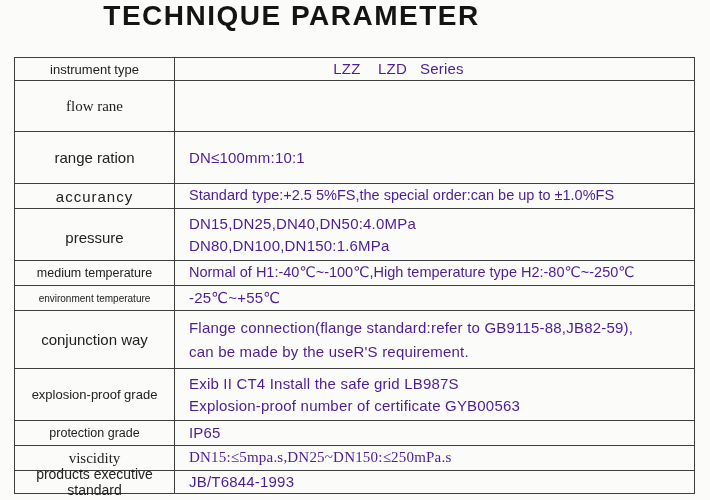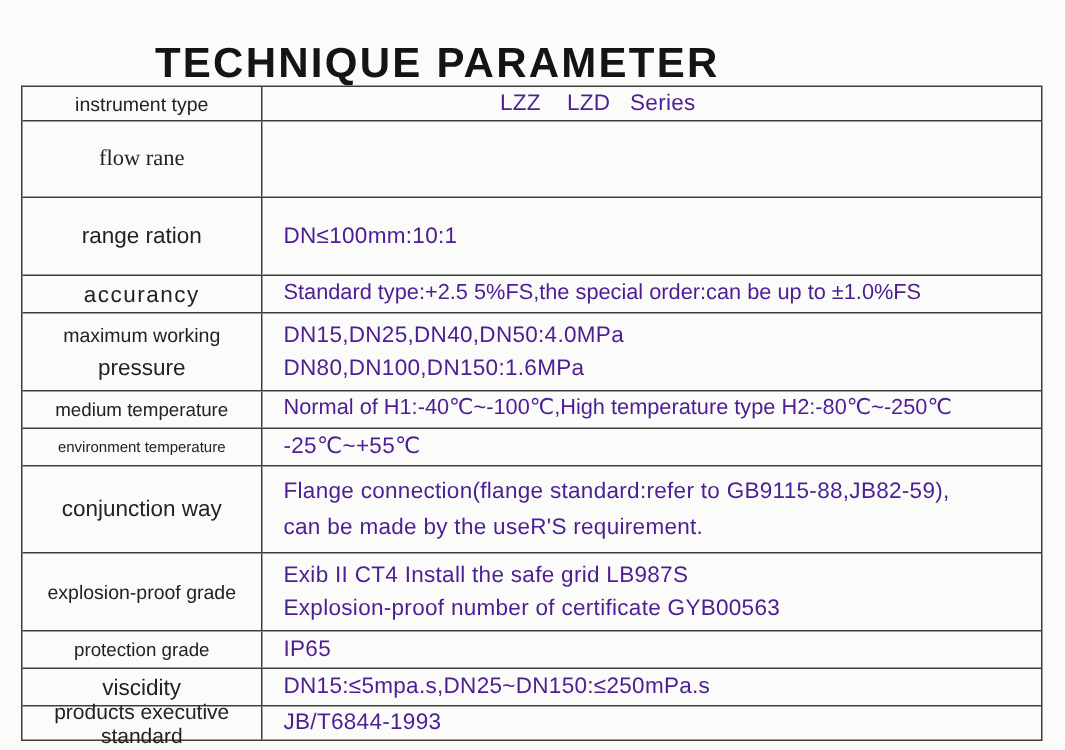--- a/index.html
+++ b/index.html
@@ -4,21 +4,21 @@
 <style>
   html,body{margin:0;padding:0;}
   body{
     width:710px;height:500px;position:relative;
     background:#fbfbf9;
     font-family:"Liberation Sans","DejaVu Sans",sans-serif;
     color:#1e1e1e;
     -webkit-font-smoothing:antialiased;
   }
   .page-title{
-    position:absolute;top:26px;left:0;width:583px;
+    position:absolute;top:0;left:0;width:583px;
     text-align:center;
     font-size:28px;font-weight:700;letter-spacing:1.5px;
     color:#141414;
   }
   .tbl{
     position:absolute;left:14px;top:57px;width:681px;
     border:1.5px solid #3e3e3e;
     box-sizing:border-box;
     background:transparent;
   }
@@ -34,21 +34,21 @@
     flex:1;box-sizing:border-box;
     display:flex;flex-direction:column;justify-content:space-evenly;
     padding-left:14px;
     font-size:15px;color:#4c1d95;letter-spacing:0.2px;
   }
   .val div{line-height:1.05;}
   .val.center{align-items:center;padding-left:0;padding-right:72px;white-space:pre;}
   
   .r1{height:23px;} .r2{height:51px;font-family:Liberation Serif, serif;} .r3{height:52px;} .r4{height:25px;}
   .r5{height:52px;} .r6{height:25px;} .r7{height:25px;} .r8{height:58px;}
-  .r9{height:52px;} .r10{height:25px;} .r11{height:25px;} .r12{height:22px;}
+  .r9{height:52px;} .r10{height:25px;} .r11{height:25px;font-family:Liberation Serif, serif;} .r12{height:22px;}
   
   .fs15{font-size:15px;} .fs13{font-size:13px;} .fs12{font-size:12.5px;}
   .fs11{font-size:14px;} .fs10{font-size:10px;}
   .ls1{letter-spacing:1px;}
   .lbl .sub{margin-top:6px;font-size:15px;}
   .fit{font-size:14.5px;letter-spacing:0;}
 </style>
 </head>
 <body>
 
@@ -76,21 +76,20 @@
 
   <div class="row r4">
     <div class="lbl fs15 ls1">accurancy</div>
     <div class="val fit">
       <div>Standard type:+2.5 5%FS,the special order:can be up to ±1.0%FS</div>
     </div>
   </div>
 
   <div class="row r5">
     <div class="lbl fs13">
-      <div>maximum working</div>
       <div class="sub">pressure</div>
     </div>
     <div class="val">
       <div>DN15,DN25,DN40,DN50:4.0MPa</div>
       <div>DN80,DN100,DN150:1.6MPa</div>
     </div>
   </div>
 
   <div class="row r6">
     <div class="lbl fs12">medium temperature</div>

